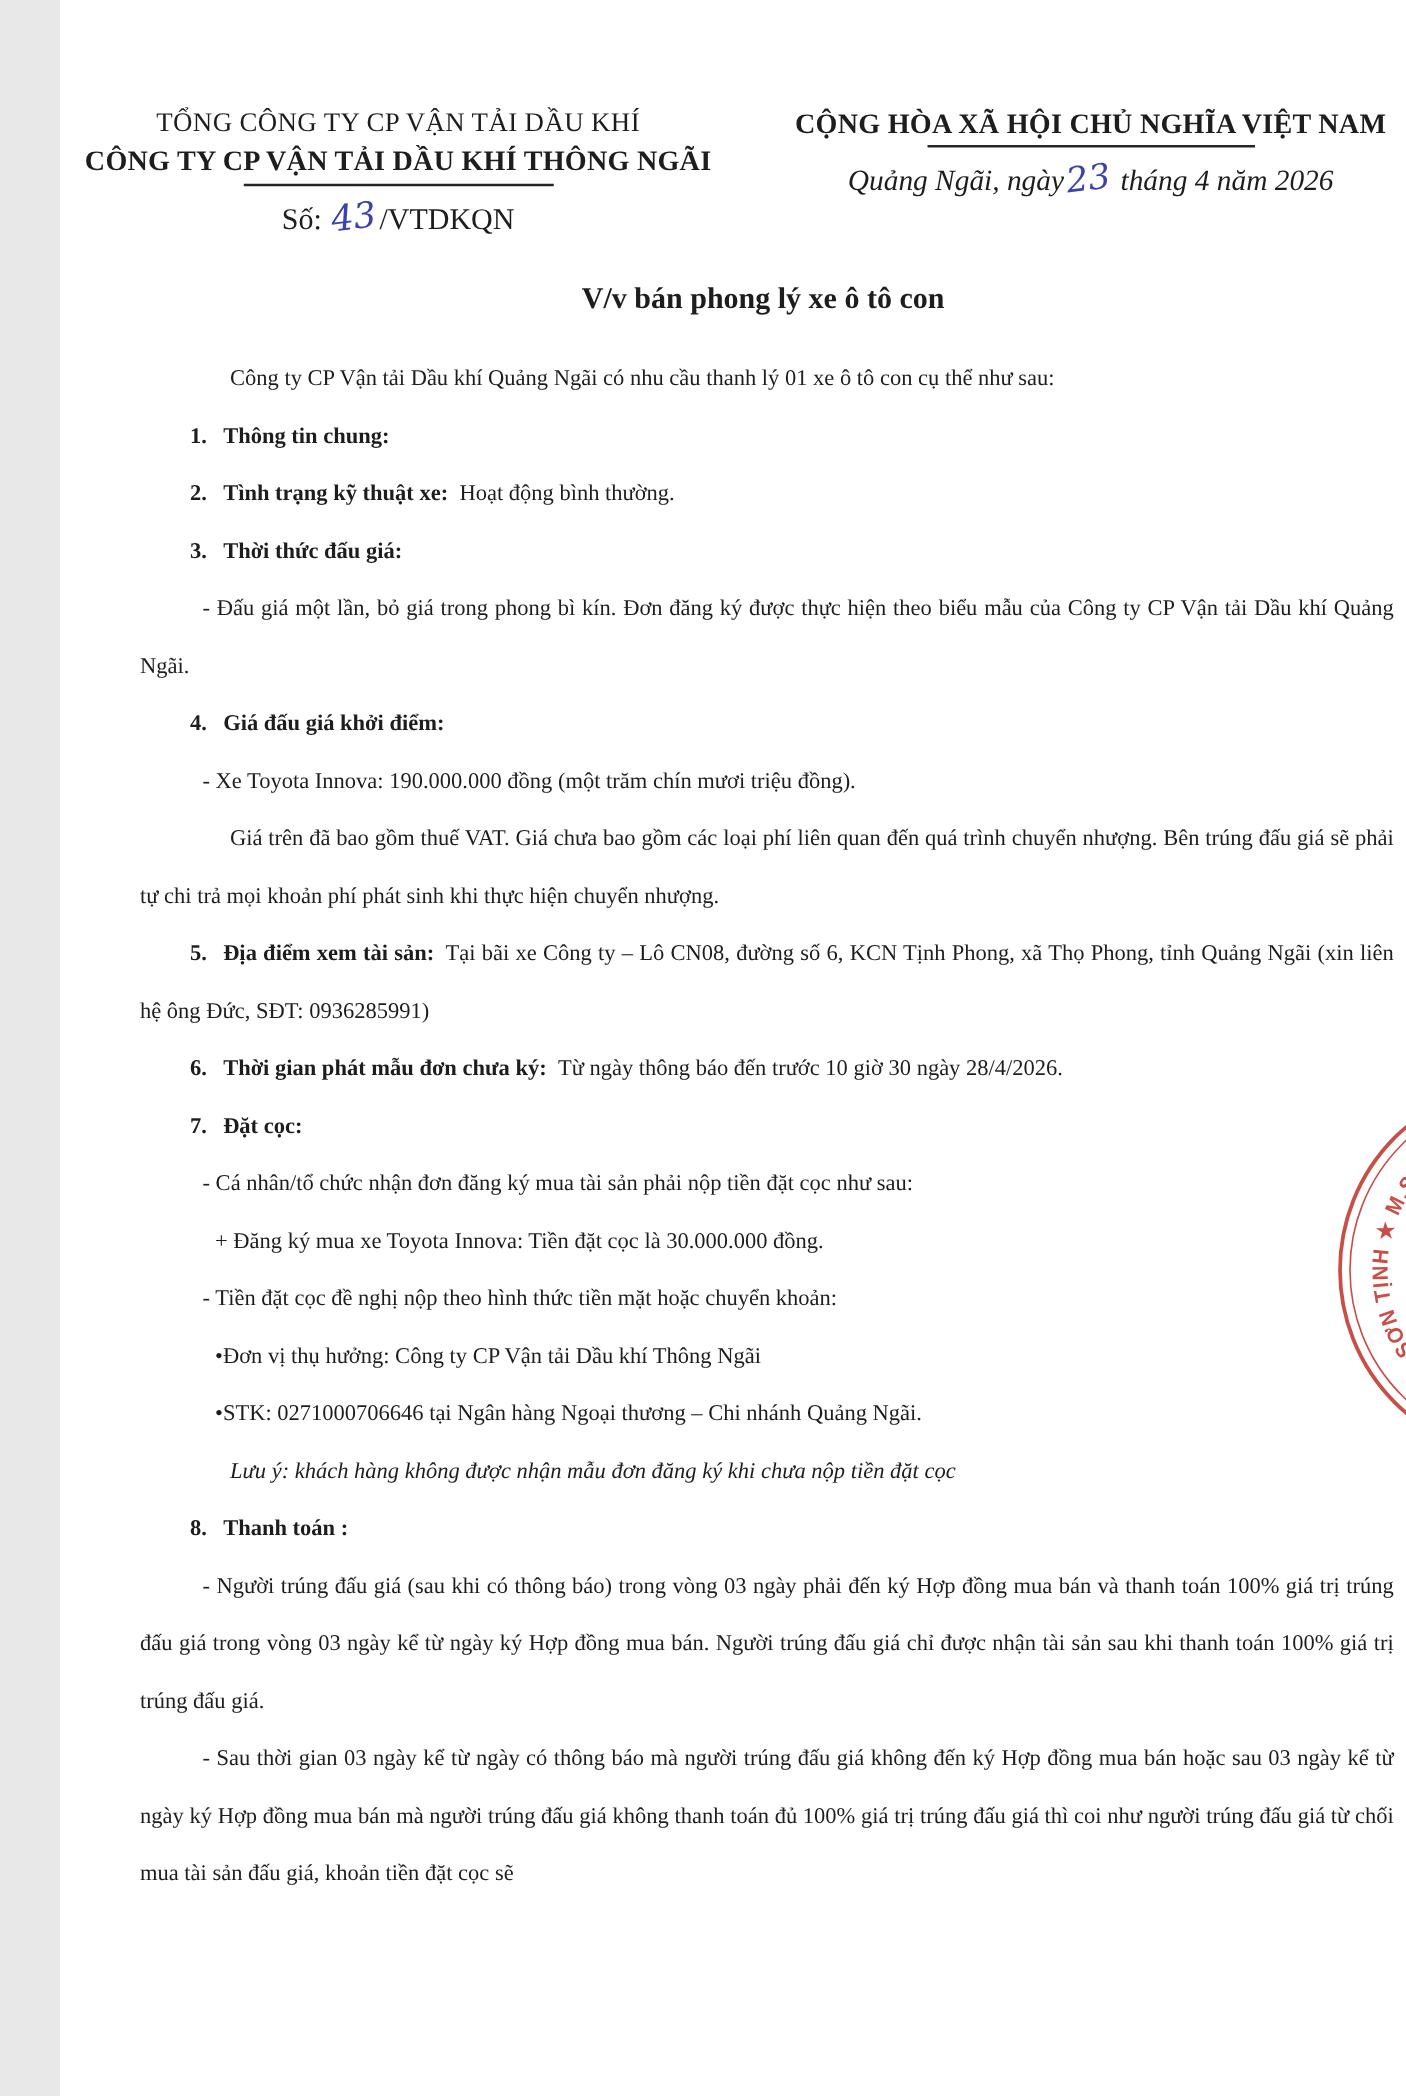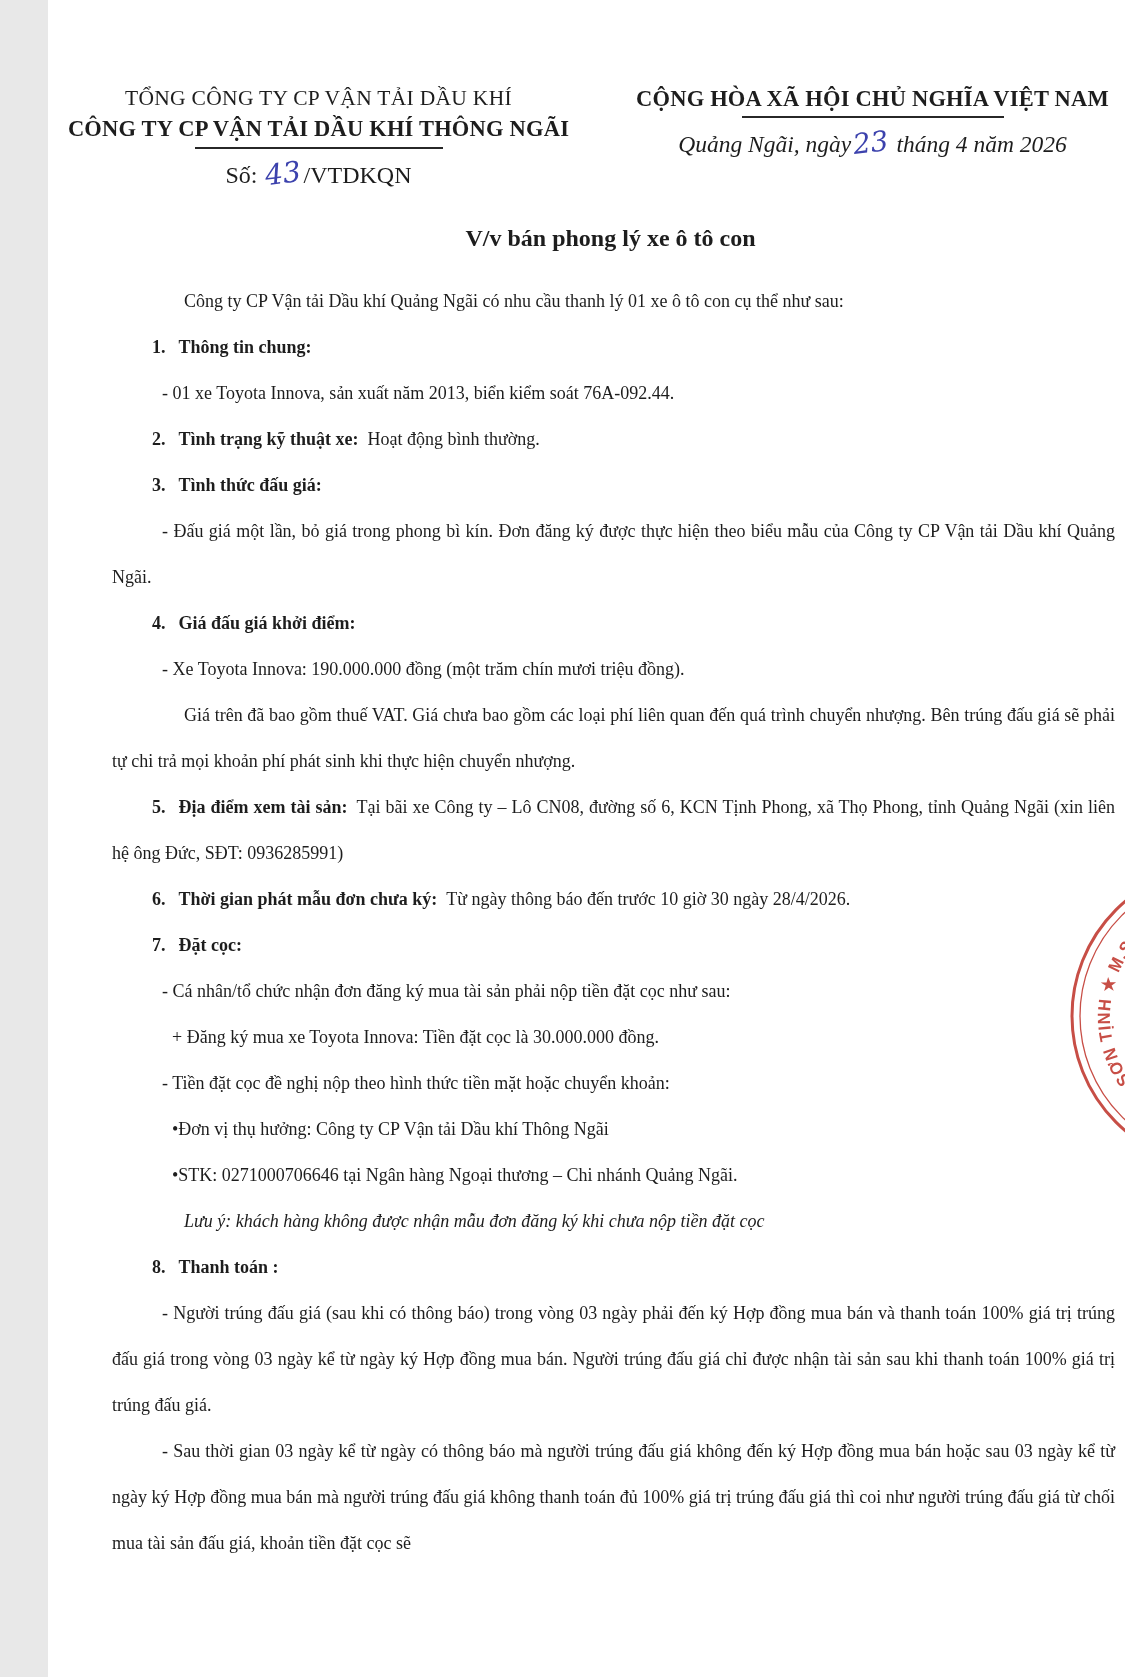--- a/index.html
+++ b/index.html
@@ -72,23 +72,22 @@
     </div>
   </header>
 
   <div class="title-block">
     <div class="doc-subtitle">V/v bán phong lý xe ô tô con</div>
   </div>
 
   <main class="doc-body">
     <p class="ti-para">Công ty CP Vận tải Dầu khí Quảng Ngãi có nhu cầu thanh lý 01 xe ô tô con cụ thể như sau:</p>
     <p class="ti-head"><span class="num">1.</span><span class="lbl">Thông tin chung:</span></p>
-    <p class="ti-dash">- 01 xe Toyota Innova, sản xuất năm 2013, biển kiểm soát 76A-092.44.</p>
     <p class="ti-head"><span class="num">2.</span><span class="lbl">Tình trạng kỹ thuật xe:</span><span>Hoạt động bình thường.</span></p>
-    <p class="ti-head"><span class="num">3.</span><span class="lbl">Tình thức đấu giá:</span></p>
+    <p class="ti-head"><span class="num">3.</span><span class="lbl">Thời thức đấu giá:</span></p>
     <p class="ti-dash">- Đấu giá một lần, bỏ giá trong phong bì kín. Đơn đăng ký được thực hiện theo biểu mẫu của Công ty CP Vận tải Dầu khí Quảng Ngãi.</p>
     <p class="ti-head"><span class="num">4.</span><span class="lbl">Giá đấu giá khởi điểm:</span></p>
     <p class="ti-dash">- Xe Toyota Innova: 190.000.000 đồng (một trăm chín mươi triệu đồng).</p>
     <p class="ti-para">Giá trên đã bao gồm thuế VAT. Giá chưa bao gồm các loại phí liên quan đến quá trình chuyển nhượng. Bên trúng đấu giá sẽ phải tự chi trả mọi khoản phí phát sinh khi thực hiện chuyển nhượng.</p>
     <p class="ti-head"><span class="num">5.</span><span class="lbl">Địa điểm xem tài sản:</span><span>Tại bãi xe Công ty – Lô CN08, đường số 6, KCN Tịnh Phong, xã Thọ Phong, tỉnh Quảng Ngãi (xin liên hệ ông Đức, SĐT: 0936285991)</span></p>
     <p class="ti-head"><span class="num">6.</span><span class="lbl">Thời gian phát mẫu đơn chưa ký:</span><span>Từ ngày thông báo đến trước 10 giờ 30 ngày 28/4/2026.</span></p>
     <p class="ti-head"><span class="num">7.</span><span class="lbl">Đặt cọc:</span></p>
     <p class="ti-dash">- Cá nhân/tổ chức nhận đơn đăng ký mua tài sản phải nộp tiền đặt cọc như sau:</p>
     <p class="ti-plus">+ Đăng ký mua xe Toyota Innova: Tiền đặt cọc là 30.000.000 đồng.</p>
     <p class="ti-dash">- Tiền đặt cọc đề nghị nộp theo hình thức tiền mặt hoặc chuyển khoản:</p>

